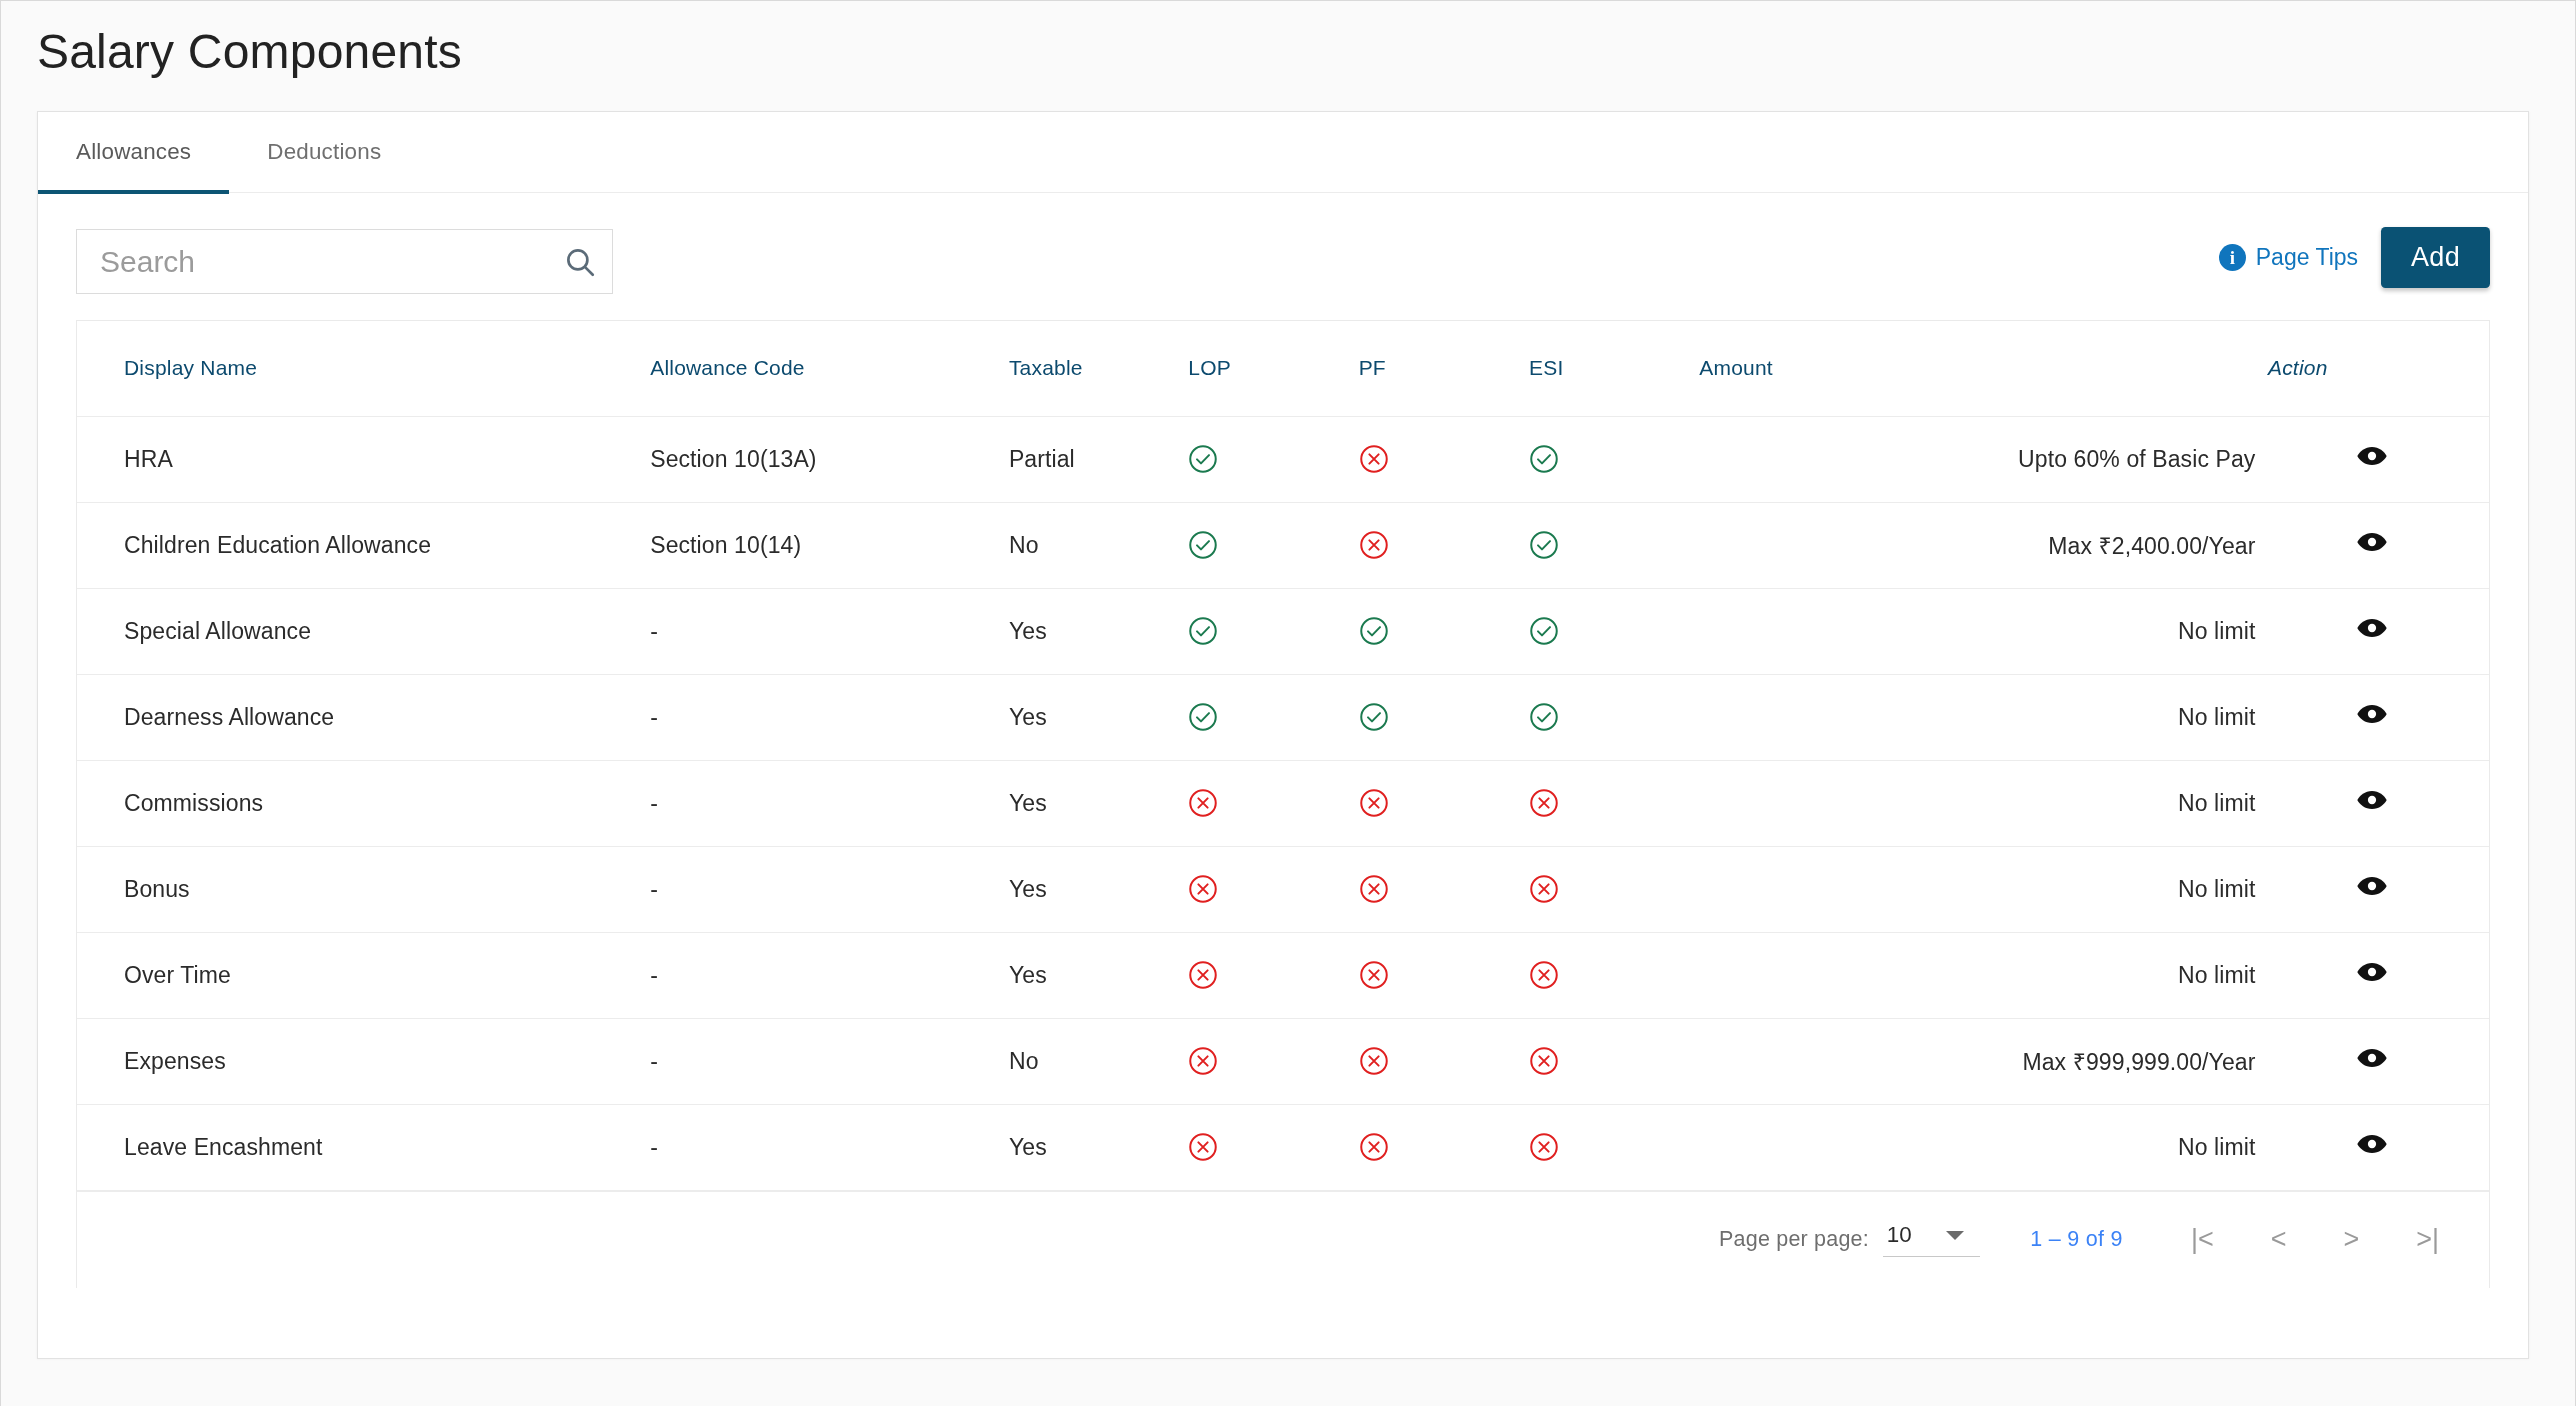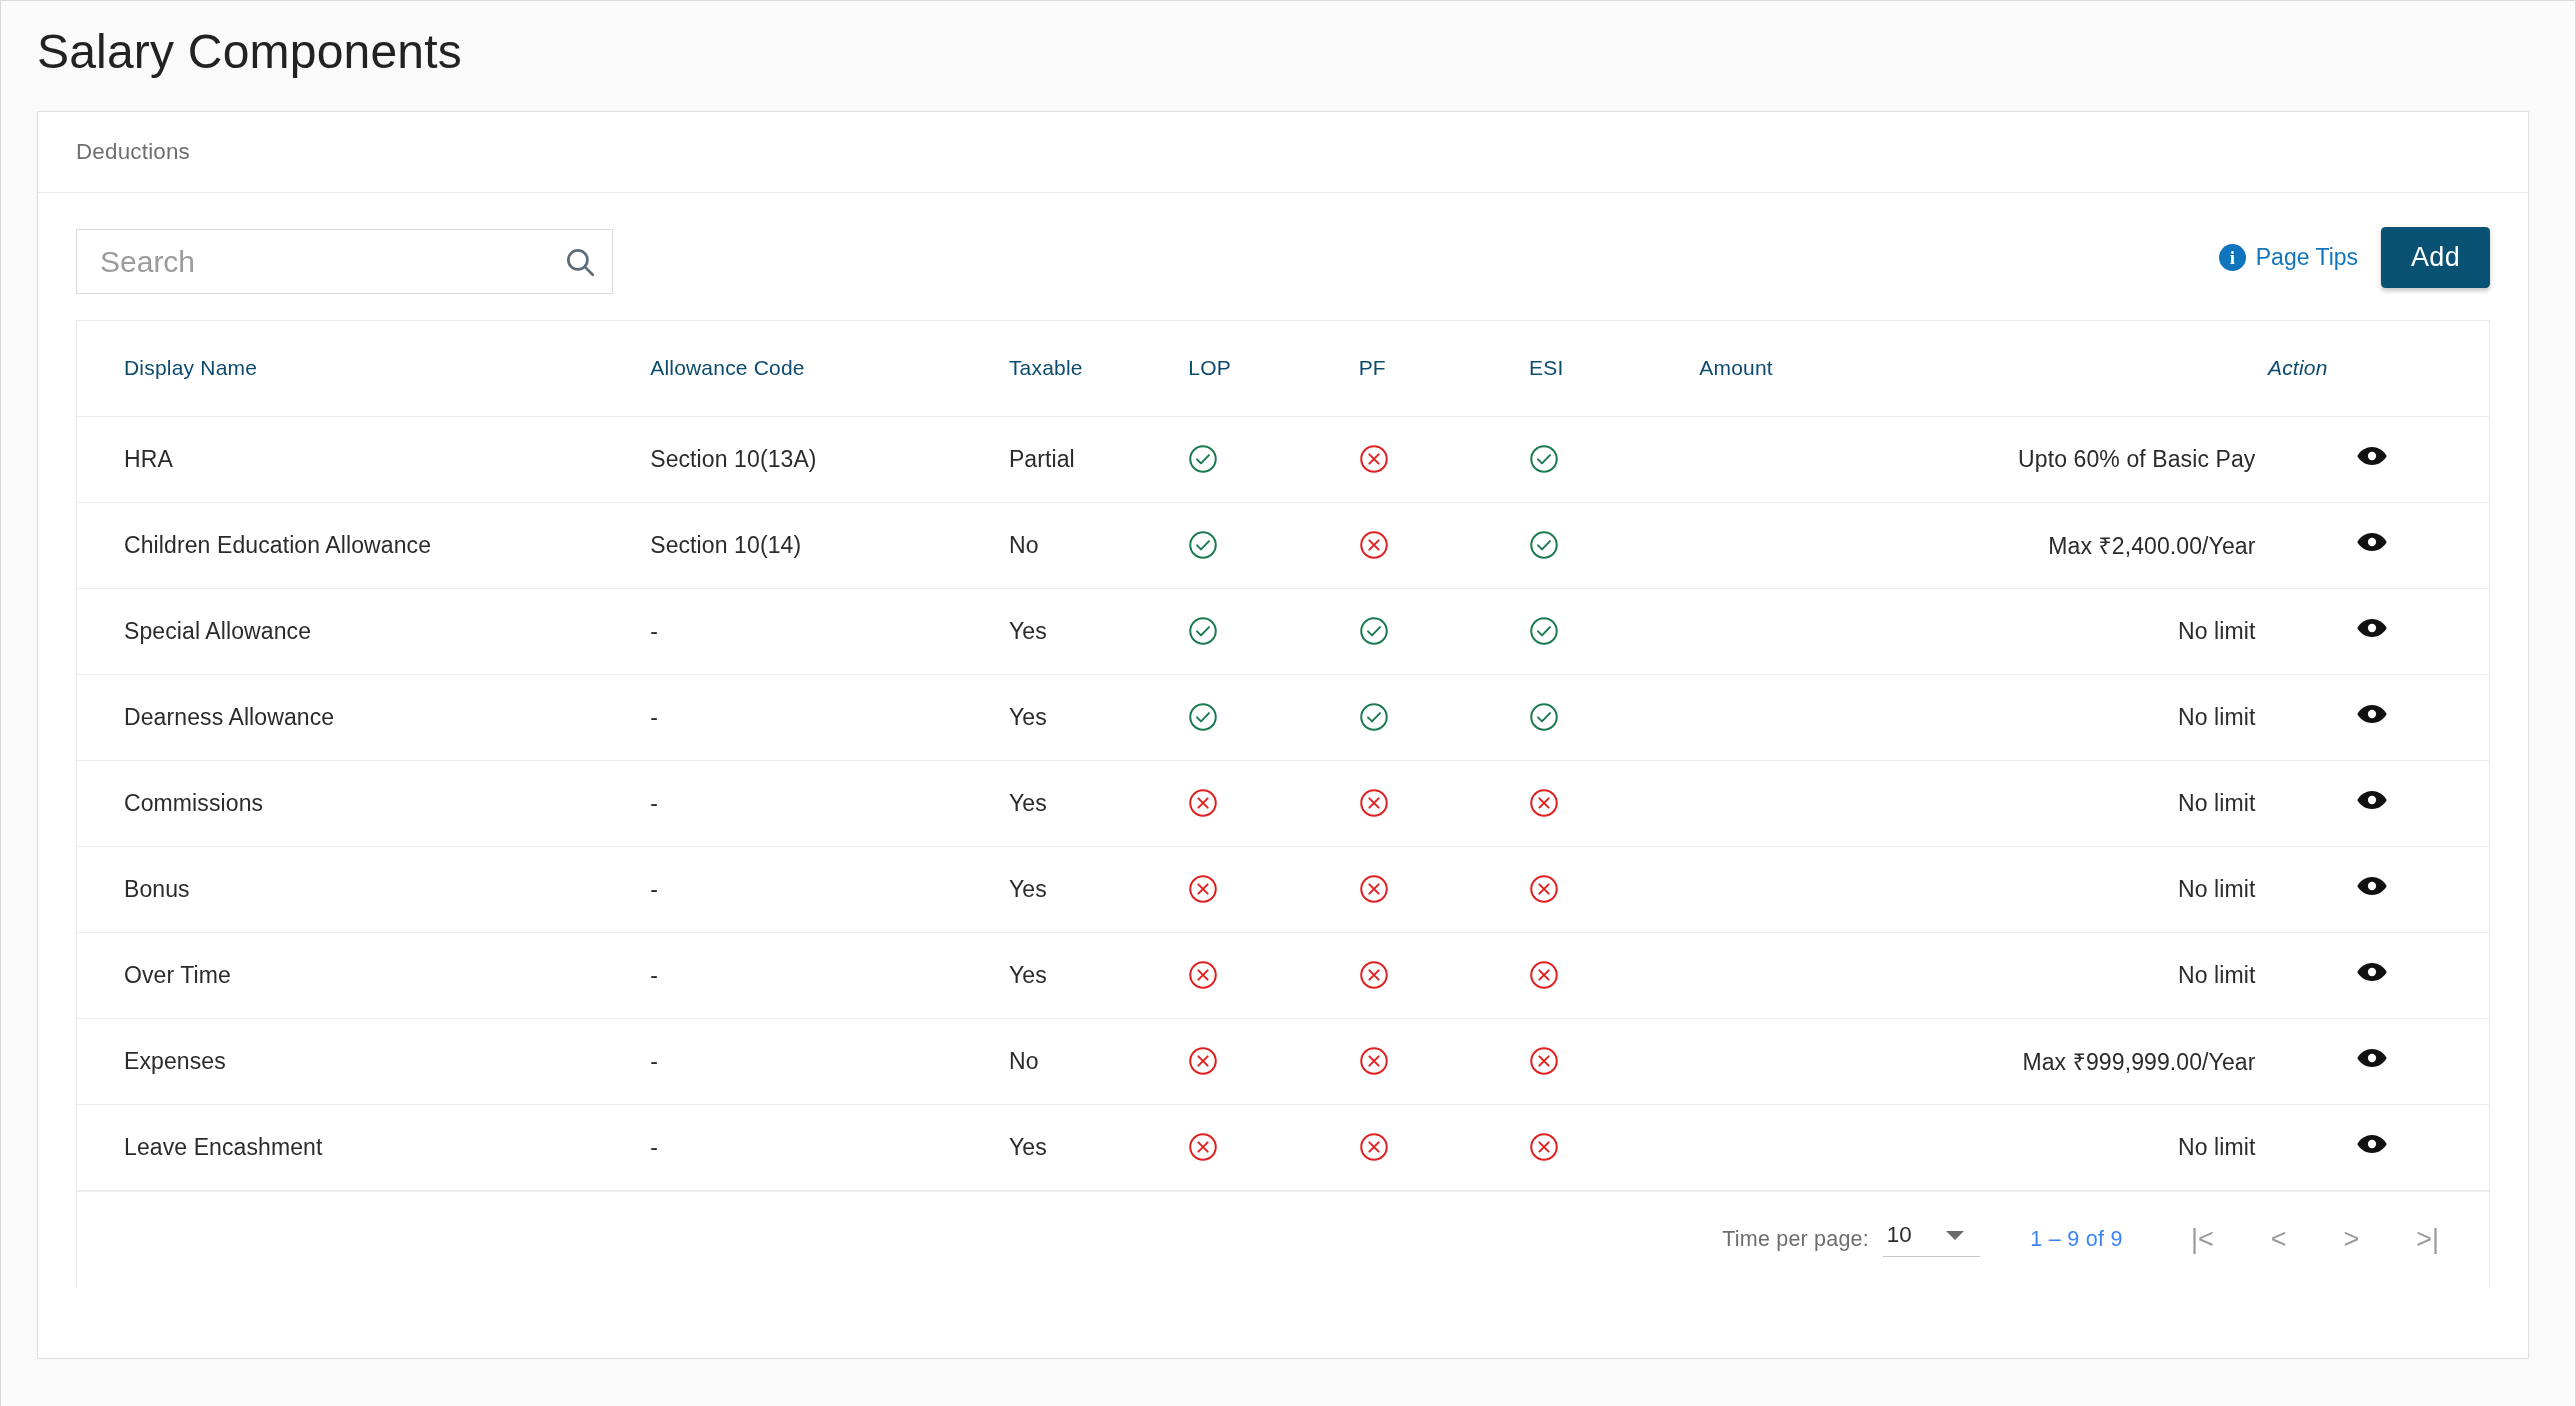--- a/index.html
+++ b/index.html
@@ -258,20 +258,23 @@
 </head>
 <body>
 
 <div class="page">
 
   <h1 class="page-title">Salary Components</h1>
 
   <div class="card">
 
     <div class="tabs">
+      <div class="tab active">
+        <span>Allowances</span>
+      </div>
       <div class="tab">
         <span>Deductions</span>
       </div>
     </div>
 
     <div class="toolbar">
 
       <div class="search-box">
         <input class="search-input" type="text" placeholder="Search" value="" style="">
         <button class="search-icon-btn">
@@ -573,21 +576,21 @@
                   <svg width="32" height="32" viewBox="0 0 24 24" fill="#111111">
                     <path d="M12 5.2C6.9 5.2 2.6 8.6 1 12c1.6 3.4 5.9 6.8 11 6.8S21.4 15.4 23 12C21.4 8.6 17.1 5.2 12 5.2z"></path>
                     <circle cx="12" cy="12" r="3.1" fill="#ffffff"></circle>
                   </svg>
                 </button></td>
             </tr>
           </tbody>
       </table>
 
       <div class="paginator">
-        <span class="pg-label">Time per page:</span>
+        <span class="pg-label">Page per page:</span>
         <div class="pg-select">
           <span>10</span>
           <span class="caret"></span>
         </div>
         <span class="pg-range">1 – 9 of 9</span>
         <div class="pg-btns">
           <button class="pg-btn">|&lt;</button>
           <button class="pg-btn">&lt;</button>
           <button class="pg-btn">&gt;</button>
           <button class="pg-btn">&gt;|</button>

